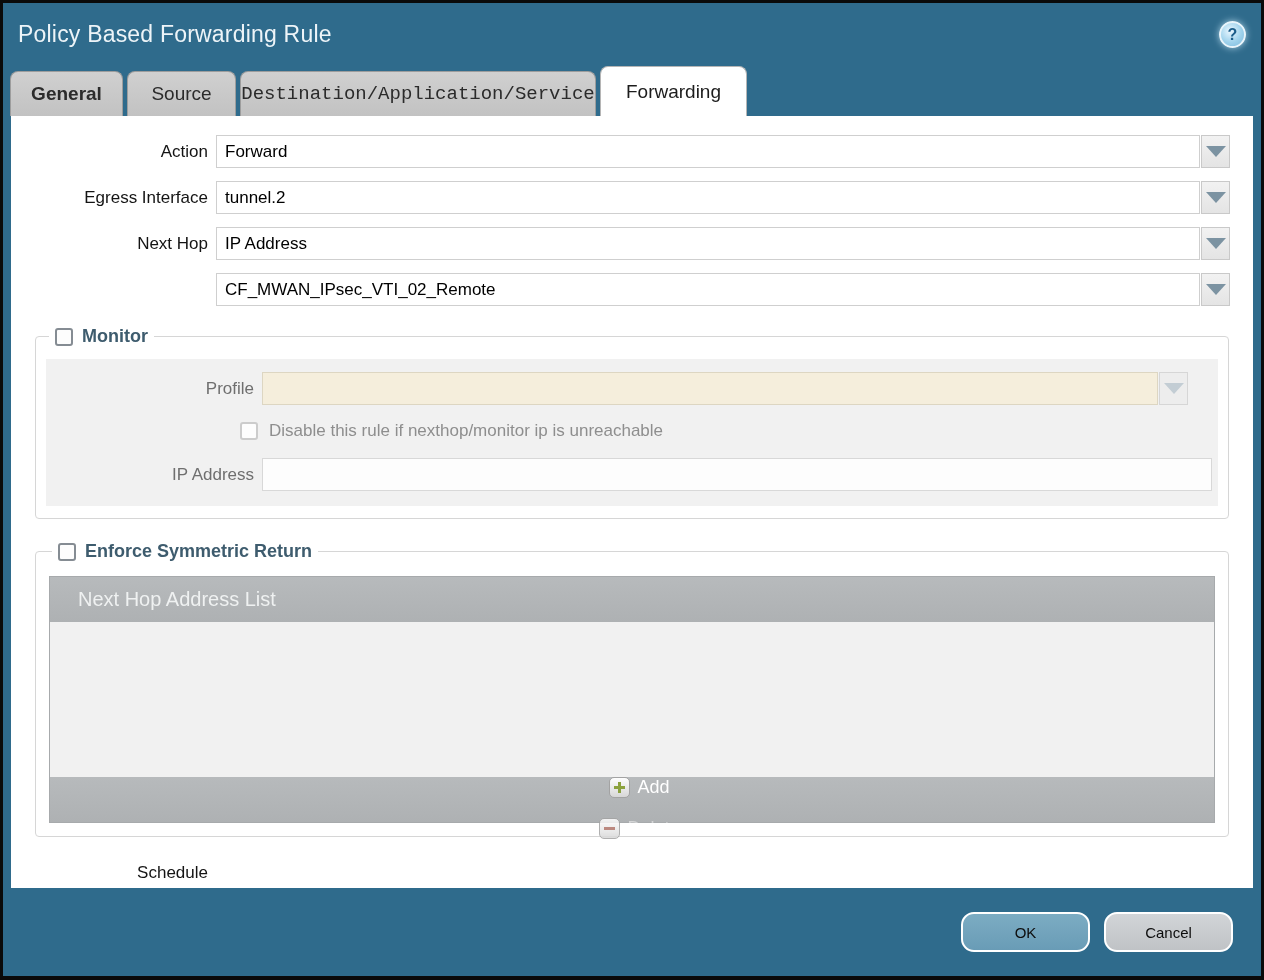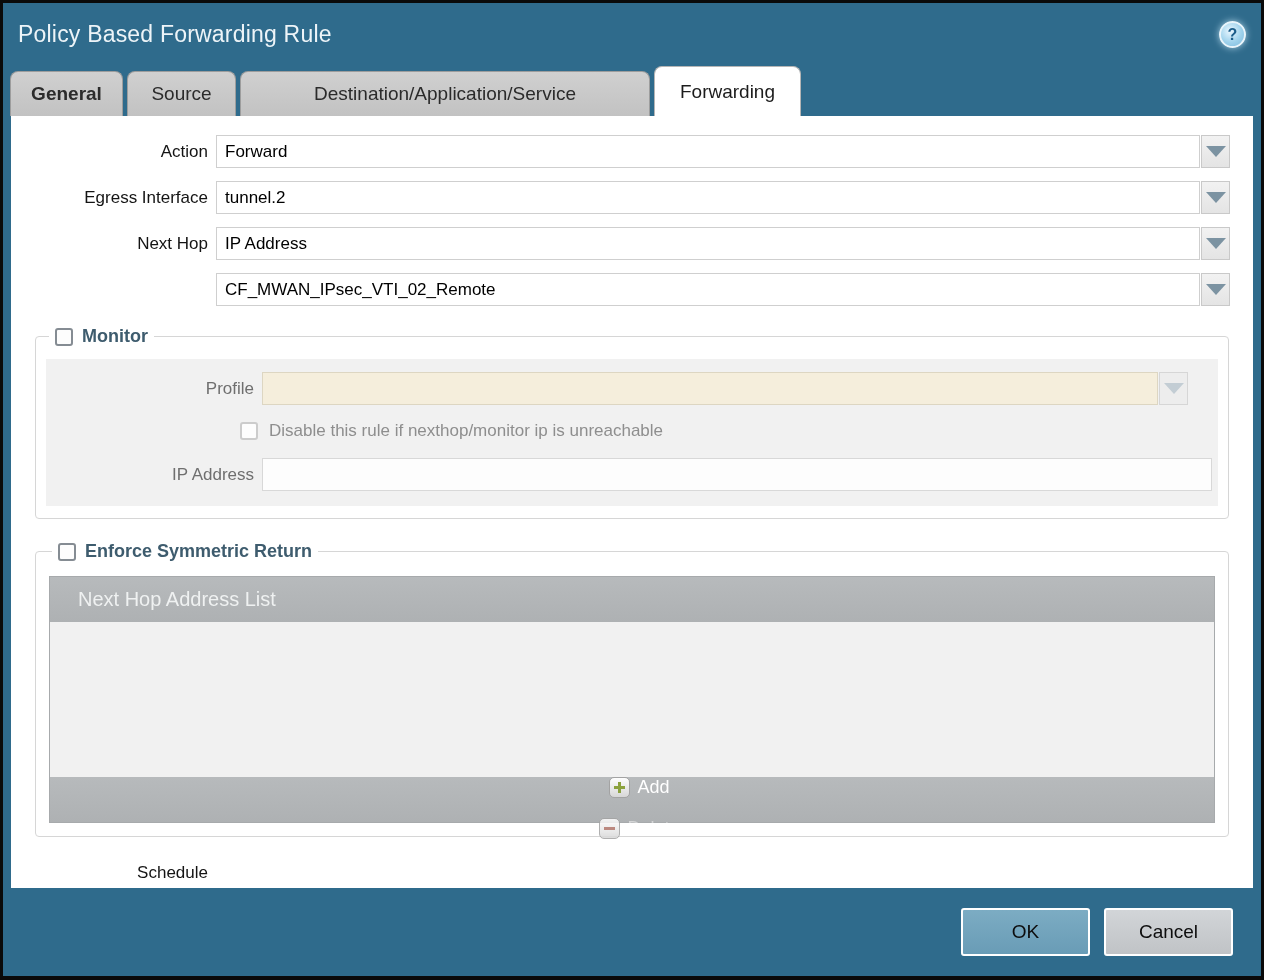--- a/index.html
+++ b/index.html
@@ -31,21 +31,21 @@
   .tabs { display:flex; align-items:flex-end; padding-left:7px; gap:4px; flex:none; height:50px; }
   .tab {
     height:45px; display:flex; align-items:center; justify-content:center;
     background:linear-gradient(#d0d0d0, #c2c2c2);
     border:1px solid #9d9d9d; border-bottom:none;
     border-radius:8px 8px 0 0;
     font-size:19px; color:#2b2b2b; cursor:pointer;
   }
   .tab.t0 { width:113px;font-weight:bold; }
   .tab.t1 { width:109px; }
-  .tab.t2 { width:410px; }
+  .tab.t2 { width:356px;font-family:Liberation Mono, monospace; }
   .tab.t3 { width:147px; }
   .tab.active {
     background:#ffffff; height:50px; border-color:#b5b5b5;
     position:relative; z-index:3; color:#1c1c1c;
   }
   
   .content { flex:1; background:#ffffff; margin:0 8px; padding-top:19px; position:relative; z-index:2; overflow:hidden; }
   .form-row { display:flex; align-items:center; margin-bottom:13px; }
   .form-label { flex:none; width:205px; text-align:right; padding-right:8px; font-size:17px; color:#141414; }
   .combo { flex:1; display:flex; height:33px; margin-right:23px; }
@@ -111,22 +111,22 @@
   .mini-icon::before, .mini-icon::after { content:""; position:absolute; background:#8CA23E; }
   .plus::before { left:4px; top:8px; width:11px; height:3px; }
   .plus::after  { left:8px; top:4px; width:3px; height:11px; }
   .minus { opacity:.85; }
   .minus::before { left:4px; top:8px; width:11px; height:3px; background:#B0756B; }
   .minus::after { display:none; }
   .schedule-row { margin-top:26px; }
   
   .footerbar { flex:none; height:88px; display:flex; align-items:center; justify-content:flex-end; gap:14px; padding-right:28px; }
   .btn {
-    height:48px; width:129px; border-radius:3px; border:2px solid #ffffff;
-    font-family:"Liberation Sans", sans-serif; font-size:19px; color:#0d0d0d;
+    height:40px; width:129px; border-radius:13px; border:2px solid #ffffff;
+    font-family:"Liberation Sans", sans-serif; font-size:15px; color:#0d0d0d;
     display:flex; align-items:center; justify-content:center; cursor:pointer;
   }
   .btn-ok { background:linear-gradient(#7cacc3,#699cb6); }
   .btn-cancel { background:linear-gradient(#d2d5d8,#c0c3c6); }
 </style>
 </head>
 <body>
 
 <div class="dialog">
 

